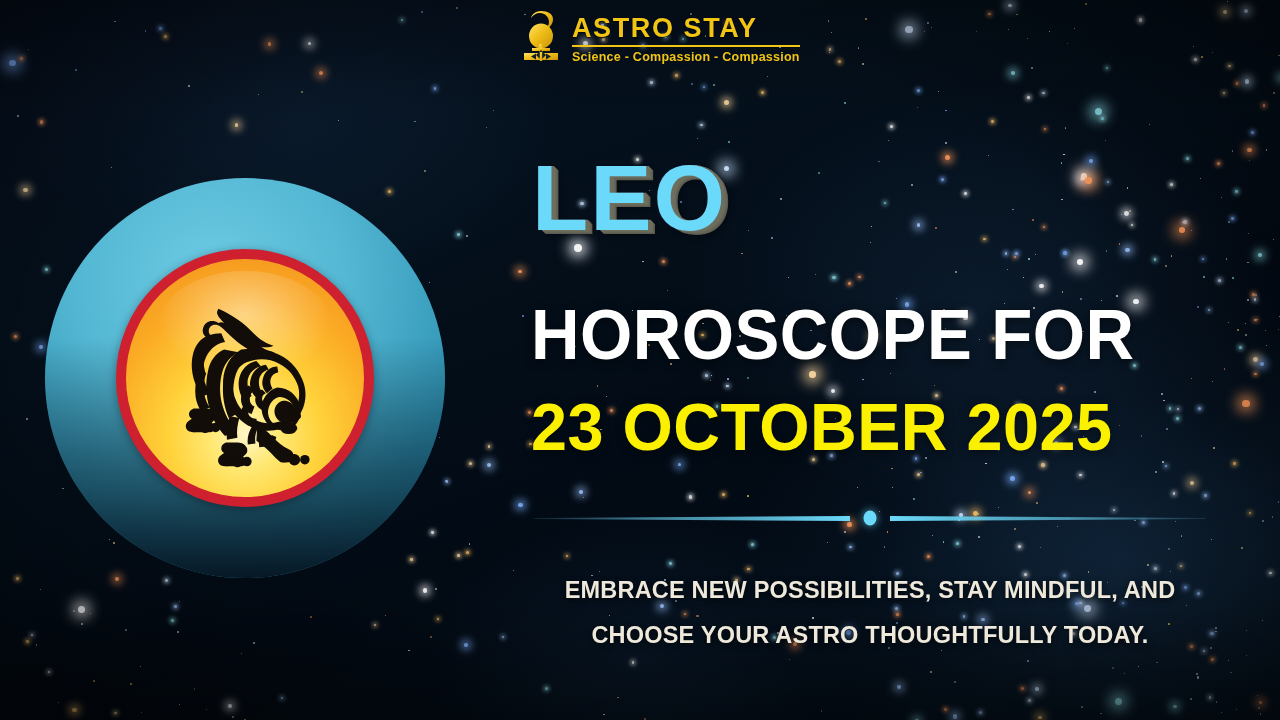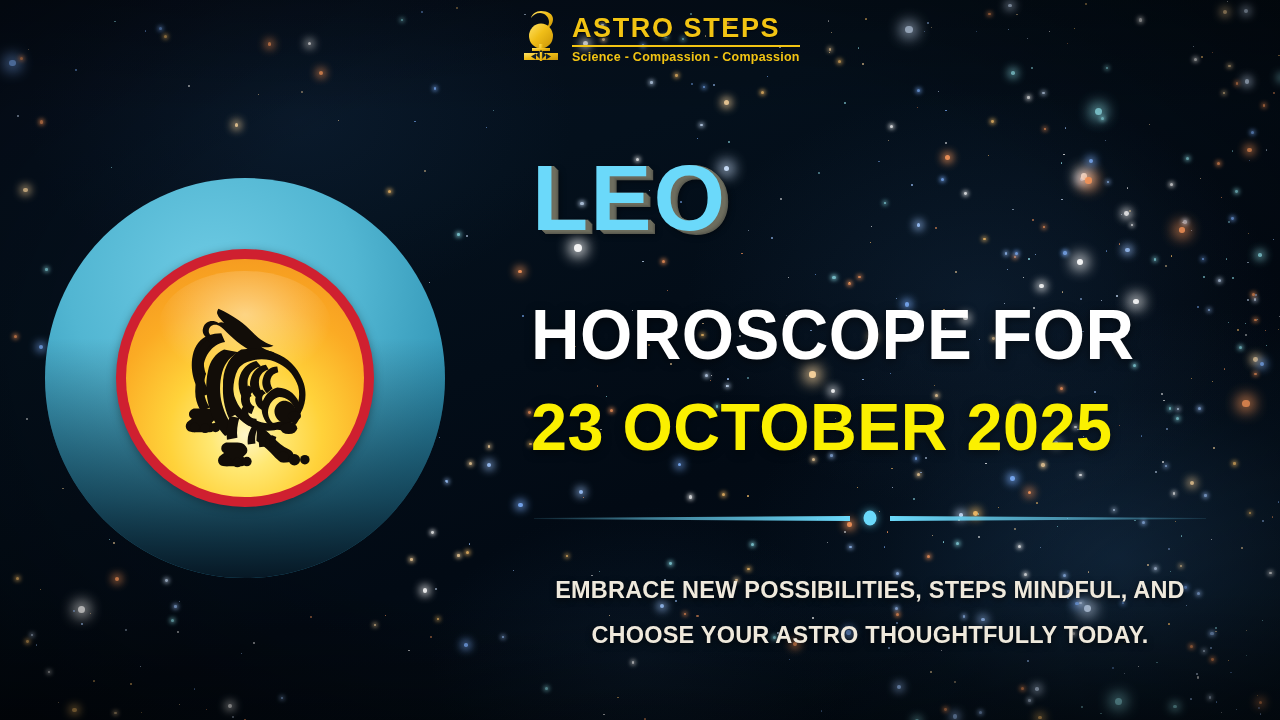--- a/index.html
+++ b/index.html
@@ -764,37 +764,37 @@
       <path d="M21 3c-5 0-9 3-10 7 2-3 5-5 9-5 5 0 9 4 9 9 0 3-2 6-4 7 5-1 8-5 8-10 0-5-5-8-12-8z" fill="url(#gold)"></path>
       <ellipse cx="21" cy="28" rx="12" ry="12.5" fill="url(#gold)"></ellipse>
       <rect x="19.4" y="36" width="3.2" height="16" fill="url(#gold)"></rect>
       <rect x="12" y="40" width="18" height="3" fill="url(#gold)"></rect>
       <path d="M4 45h34v7H4z" fill="url(#gold)"></path>
       <path d="M21 42l5 5-5 5-5-5z" fill="#13202c"></path>
       <path d="M11 48.5l5-3v6zM31 48.5l-5-3v6z" fill="#13202c"></path>
       <rect x="19.8" y="44" width="2.4" height="9" fill="url(#gold)"></rect>
     </svg>
     <div class="logo-text">
-      <div class="logo-title">ASTRO STEPS</div>
+      <div class="logo-title">ASTRO STAY</div>
       <div class="logo-rule"></div>
       <div class="logo-sub">Science - Compassion - Compassion</div>
     </div>
   </div>
 
   <div class="content">
     <div class="leo">LEO</div>
     <div class="hline">HOROSCOPE FOR</div>
     <div class="dateline">23 OCTOBER 2025</div>
 
     <div class="divider">
       <div class="bar left"></div>
       <div class="knob"></div>
       <div class="bar right"></div>
     </div>
 
     <div class="subtitle">
-      <span>EMBRACE NEW POSSIBILITIES, STEPS MINDFUL, AND</span>
+      <span>EMBRACE NEW POSSIBILITIES, STAY MINDFUL, AND</span>
       <span>CHOOSE YOUR ASTRO THOUGHTFULLY TODAY.</span>
     </div>
   </div>
 
   <div class="vignette"></div>
 </div>
 
 </body></html>

